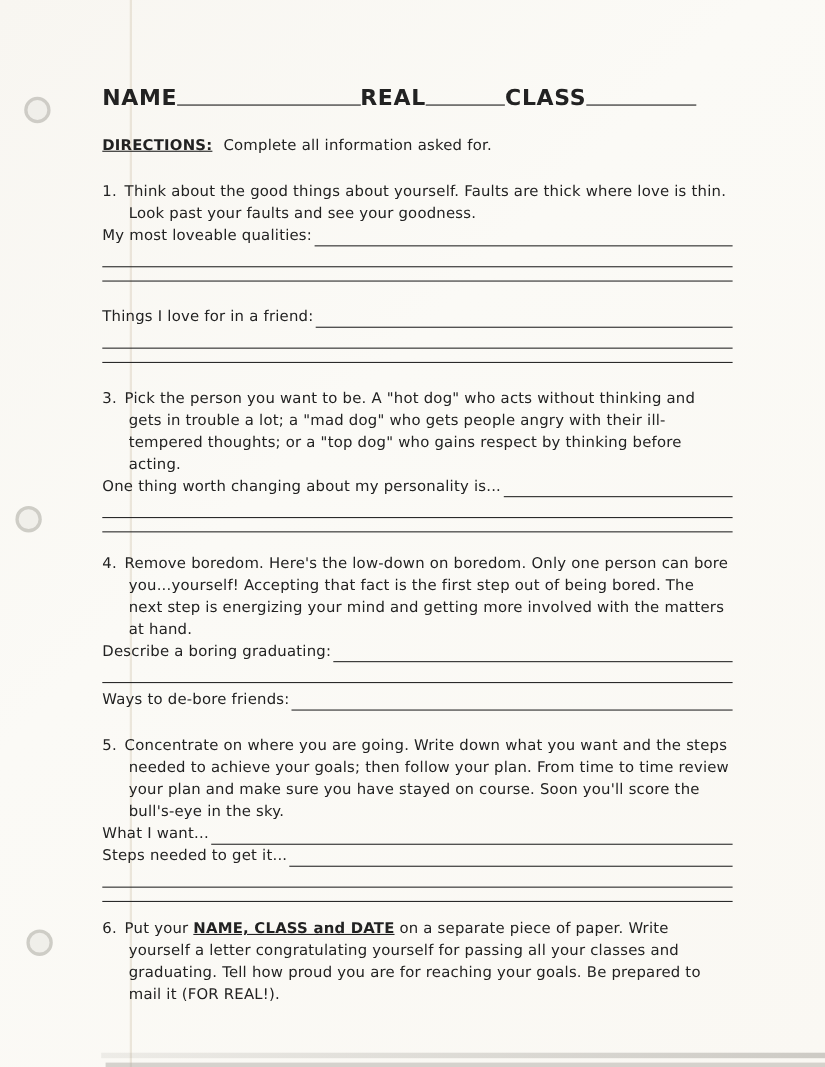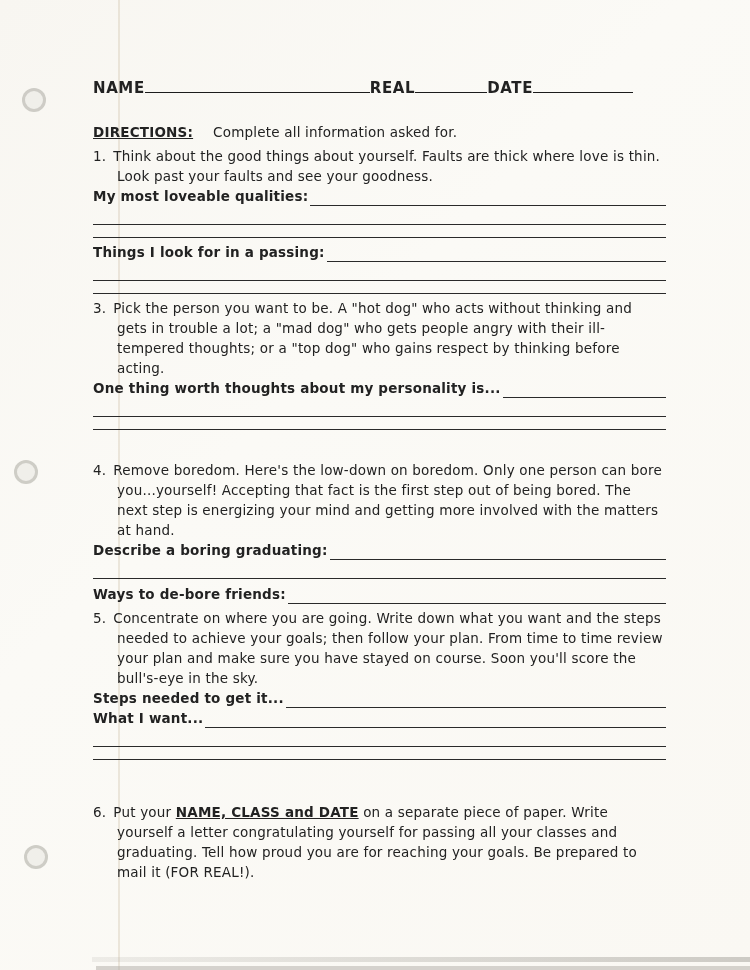--- a/index.html
+++ b/index.html
@@ -48,57 +48,57 @@
   
   .content {
     position: relative;
     padding: 78px 84px 0 93px;
     font-size: 13.5px;
     line-height: 20px;
     letter-spacing: 0.2px;
   }
   .header-line {
     display: flex;
-    align-items: flex-start;
+    align-items: center;
     width: 540px;
     font-weight: bold;
-    font-size: 15px;
+    font-size: 20px;
     letter-spacing: 0.6px;
   }
   .hline {
     display: inline-block;
     border-bottom: 1.6px solid #1c1c1c;
     height: 15px;
   }
   .hline-name { flex: 1 1 auto; }
   .hline-class { width: 72px; }
   .hline-date { width: 100px; }
   .directions {
     margin-top: 24px;
   }
   .directions-label {
     font-weight: bold;
     text-decoration: underline;
-    margin-right: 20px;
-  }
-  .item { margin-top: 4px; }
-  .item-4 { margin-top: 30px; }
-  .item-6 { margin-top: 42px; }
+    margin-right: 10px;
+  }
+  .item { margin-top: 22px; }
+  .item-4 { margin-top: 18px; }
+  .item-6 { margin-top: 14px; }
   .item-head {
     padding-left: 24px;
     text-indent: -24px;
   }
   .num { padding-right: 7px; }
   .prompt-line {
     display: flex;
     align-items: flex-end;
     margin-top: 0;
     height: 20px;
   }
-  .plabel { white-space: nowrap; font-weight: bold; }
+  .plabel { white-space: nowrap; }
   .fill {
     flex: 1 1 auto;
     border-bottom: 1.4px solid #2a2a2a;
     height: 14px;
     margin-left: 2px;
   }
   .blank-line {
     border-bottom: 1.4px solid #2a2a2a;
     height: 14px;
   }
@@ -121,21 +121,21 @@
   <div class="bottom-smudge"></div>
   <div class="bottom-edge"></div>
 
   <div class="content">
 
     <div class="header-line">
       <span>NAME</span>
       <span class="hline hline-name"></span>
       <span>REAL</span>
       <span class="hline hline-class"></span>
-      <span>DATE</span>
+      <span>CLASS</span>
       <span class="hline hline-date"></span>
     </div>
 
     <div class="directions">
       <span class="directions-label">DIRECTIONS:</span><span>Complete all information asked for.</span>
     </div>
 
     <div class="item">
       <div class="item-head">
         <span class="num">1.</span><span>Think about the good things about yourself.  Faults are thick where love is thin.  Look past your faults and see your goodness.</span>
@@ -143,33 +143,33 @@
       <div class="prompt-line">
         <span class="plabel">My most loveable qualities:</span>
         <span class="fill"></span>
       </div>
       <div class="blank-line first"></div>
       <div class="blank-line second"></div>
     </div>
 
     <div class="item">
       <div class="prompt-line">
-        <span class="plabel">Things I look for in a passing:</span>
+        <span class="plabel">Things I love for in a friend:</span>
         <span class="fill"></span>
       </div>
       <div class="blank-line first"></div>
       <div class="blank-line second"></div>
     </div>
 
     <div class="item">
       <div class="item-head">
         <span class="num">3.</span><span>Pick the person you want to be.  A "hot dog" who acts without thinking and gets in trouble a lot; a "mad dog" who gets people angry with their ill-tempered thoughts; or a "top dog" who gains respect by thinking before acting.</span>
       </div>
       <div class="prompt-line">
-        <span class="plabel">One thing worth thoughts about my personality is...</span>
+        <span class="plabel">One thing worth changing about my personality is...</span>
         <span class="fill"></span>
       </div>
       <div class="blank-line first"></div>
       <div class="blank-line second"></div>
     </div>
 
     <div class="item item-4">
       <div class="item-head">
         <span class="num">4.</span><span>Remove boredom.  Here's the low-down on boredom.  Only one person can bore you...yourself!  Accepting that fact is the first step out of being bored.  The next step is energizing your mind and getting more involved with the matters at hand.</span>
       </div>
@@ -182,25 +182,25 @@
         <span class="plabel">Ways to de-bore friends:</span>
         <span class="fill"></span>
       </div>
     </div>
 
     <div class="item">
       <div class="item-head">
         <span class="num">5.</span><span>Concentrate on where you are going.  Write down what you want and the steps needed to achieve your goals; then follow your plan.  From time to time review your plan and make sure you have stayed on course.  Soon you'll score the bull's-eye in the sky.</span>
       </div>
       <div class="prompt-line">
+        <span class="plabel">What I want...</span>
+        <span class="fill"></span>
+      </div>
+      <div class="prompt-line">
         <span class="plabel">Steps needed to get it...</span>
-        <span class="fill"></span>
-      </div>
-      <div class="prompt-line">
-        <span class="plabel">What I want...</span>
         <span class="fill"></span>
       </div>
       <div class="blank-line first"></div>
       <div class="blank-line second"></div>
     </div>
 
     <div class="item item-6">
       <div class="item-head">
         <span class="num">6.</span><span>Put your </span><span class="emph">NAME, CLASS and DATE</span><span> on a separate piece of paper. Write yourself a letter congratulating yourself for passing all your classes and graduating.  Tell how proud you are for reaching your goals.  Be prepared to mail it (FOR REAL!).</span>
       </div>

